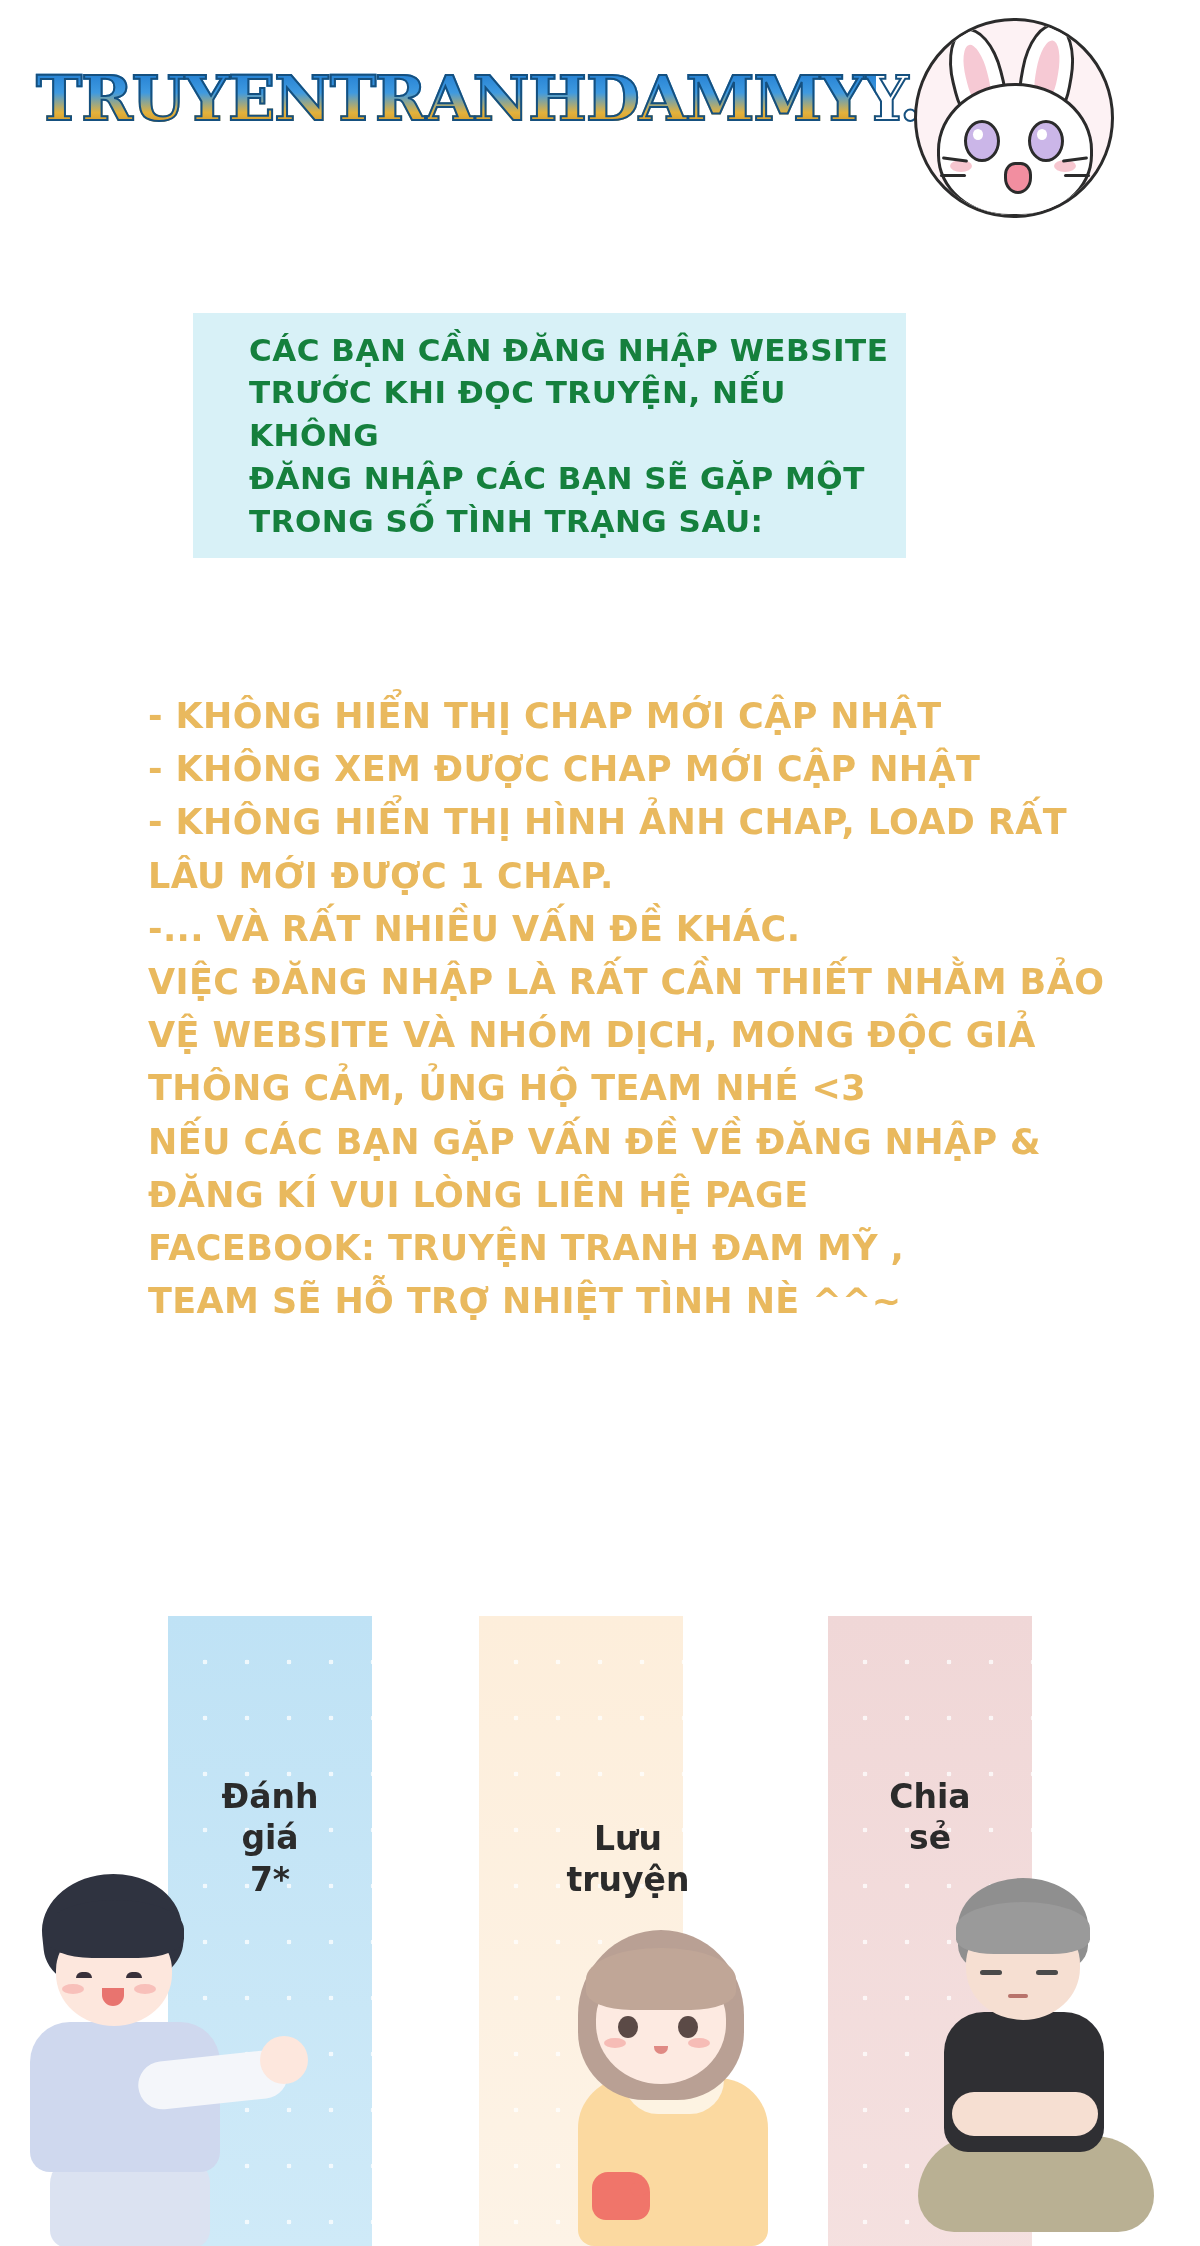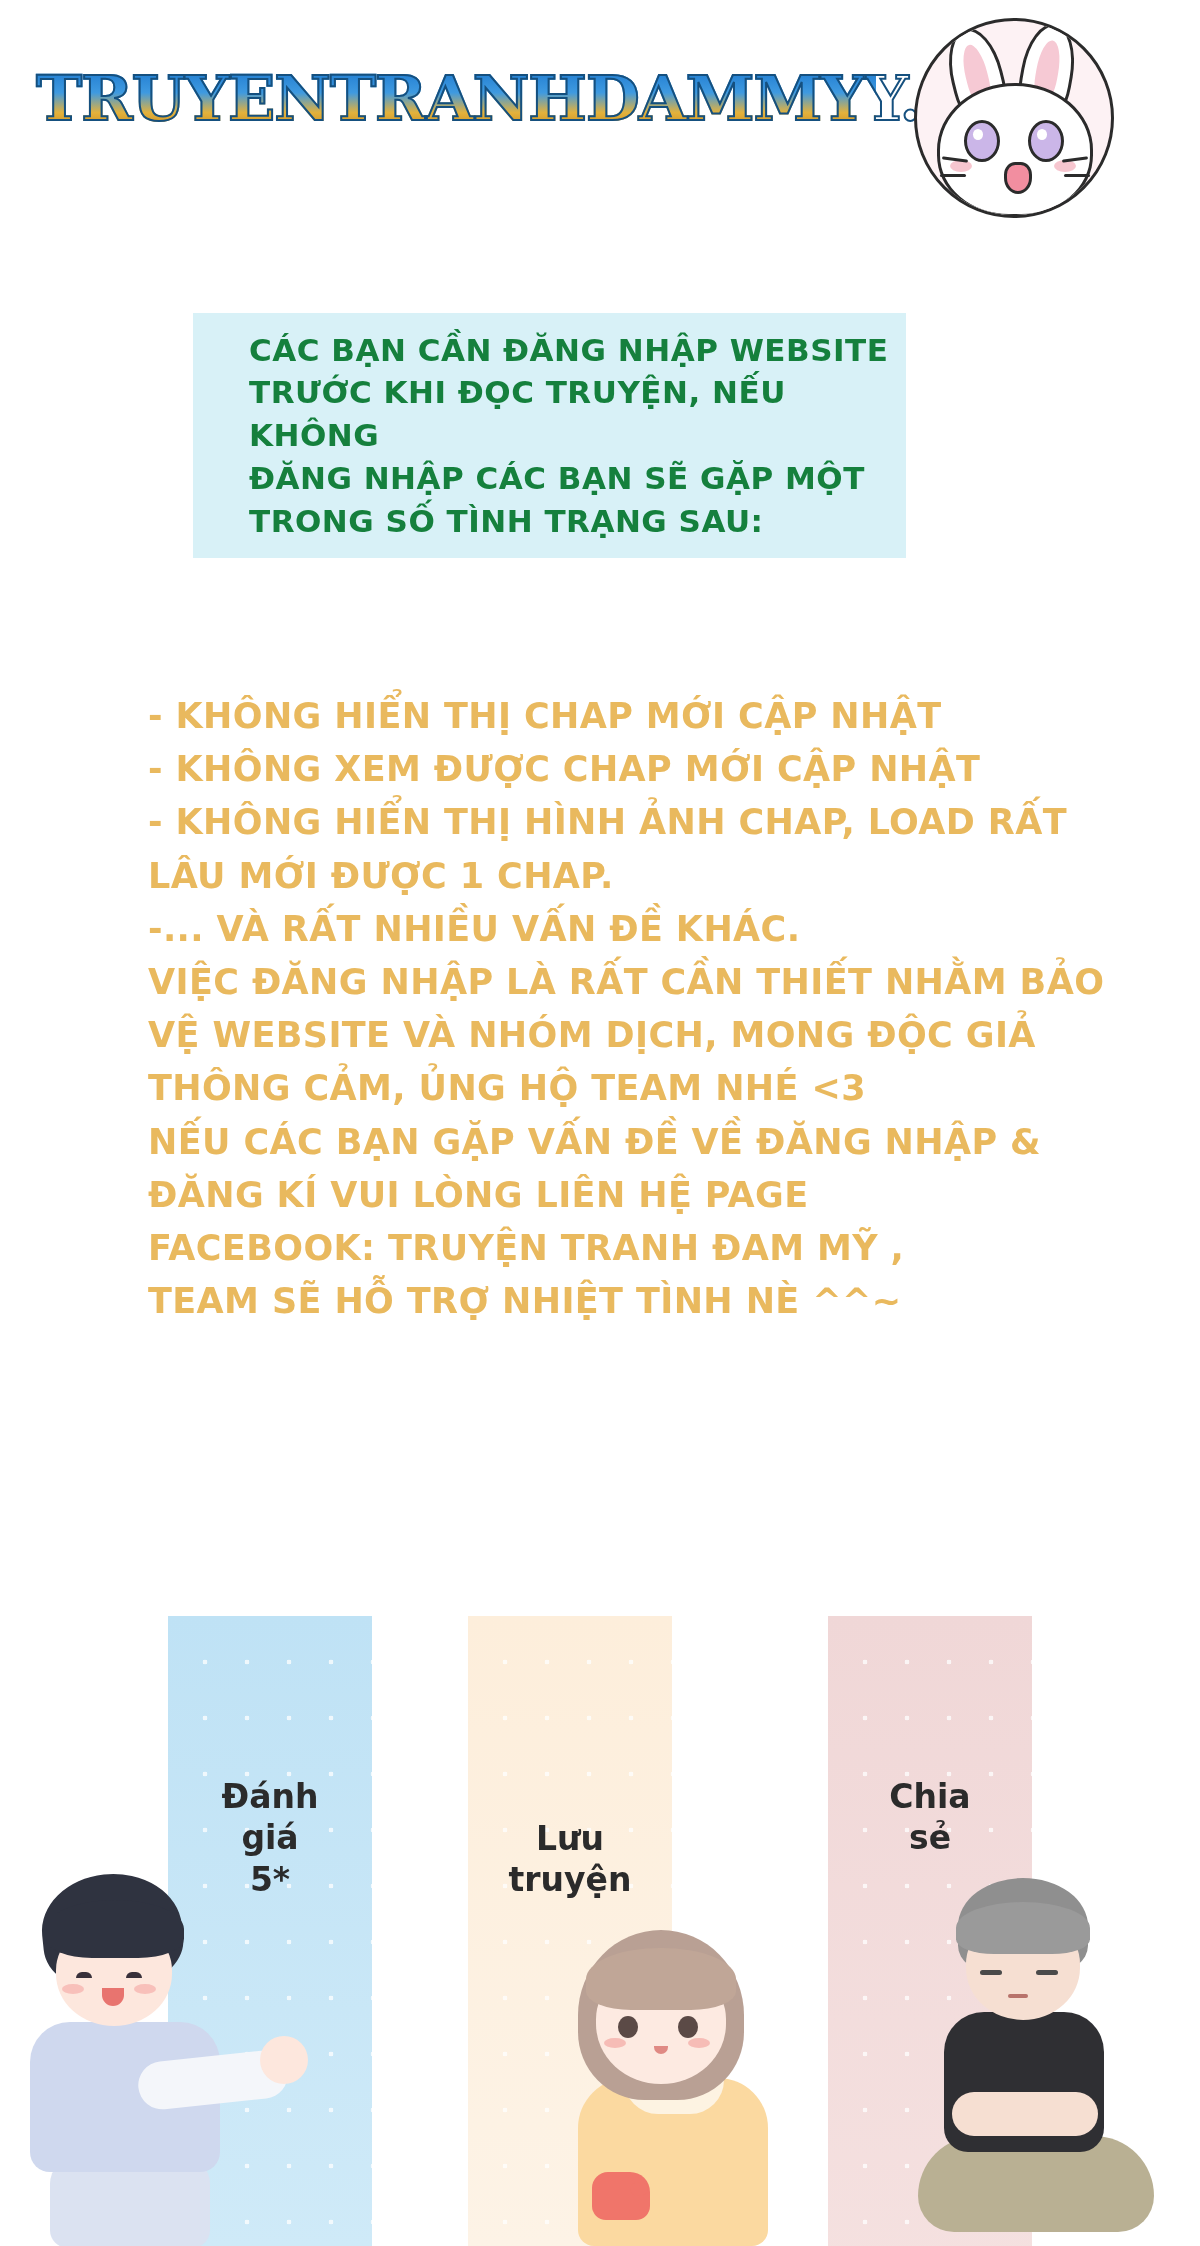--- a/index.html
+++ b/index.html
@@ -193,21 +193,21 @@
     font-size: 33px;
     line-height: 1.25;
     color: #2b2b2b;
     white-space: pre-line;
   }
 
   #card-rate  { left: 168px; top: 1616px; width: 204px; height: 630px; }
   #card-rate .card-panel { background: linear-gradient(180deg, #bfe2f5 0%, #cfeaf8 100%); }
   #card-rate .card-label { top: 160px; }
 
-  #card-save  { left: 468px; top: 1616px; width: 204px; height: 630px; }
+  #card-save  { left: 479px; top: 1616px; width: 204px; height: 630px; padding-left: 47px; }
   #card-save .card-panel { background: linear-gradient(180deg, #fdeedb 0%, #fdf3e6 100%); }
   #card-save .card-label { top: 202px; }
 
   #card-share { left: 828px; top: 1616px; width: 204px; height: 812px; }
   #card-share .card-panel { background: linear-gradient(180deg, #f0d7d7 0%, #f6e3e2 100%); }
   #card-share .card-label { top: 160px; }
 
   
   .chibi { position: absolute; }
 
@@ -448,21 +448,21 @@
 đăng kí vui lòng liên hệ page
 facebook: Truyện tranh đam mỹ ,
 team sẽ hỗ trợ nhiệt tình nè ^^~</div>
 
 <div class="card" id="card-rate">
   <div class="card-panel">
       <div class="dots"></div>
     </div>
   <div class="card-label">Đánh
 giá
-5*</div>
+7*</div>
 </div>
 
 <div class="card" id="card-save">
   <div class="card-panel">
       <div class="dots"></div>
     </div>
   <div class="card-label">Lưu
 truyện</div>
 </div>
 

